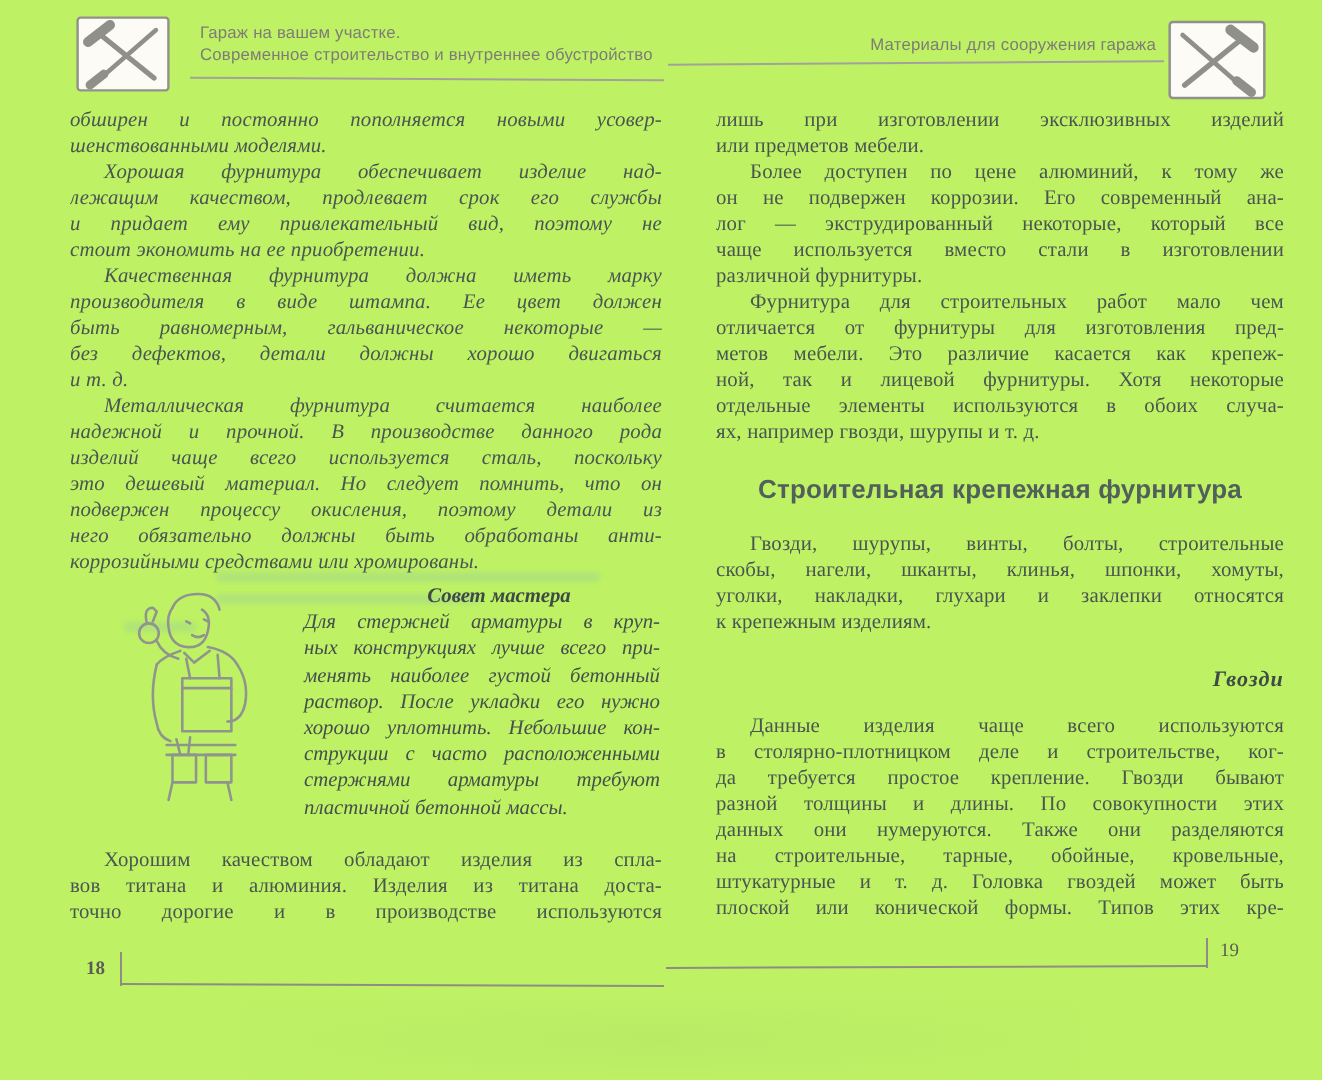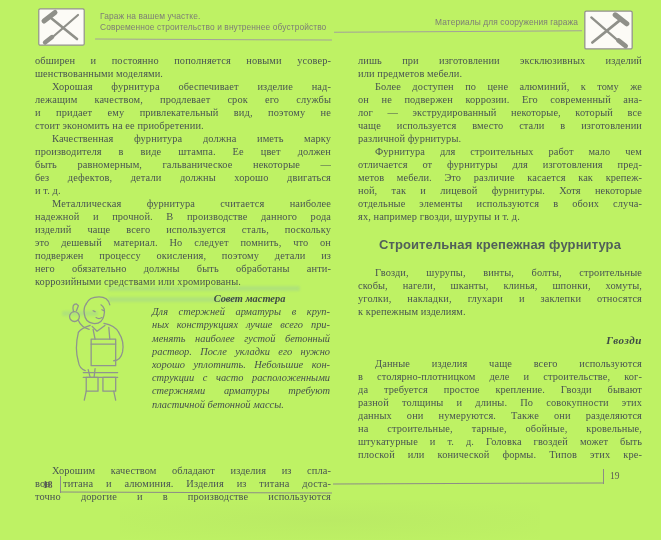--- a/index.html
+++ b/index.html
@@ -74,21 +74,21 @@
         <line x1="13" y1="30.5" x2="40" y2="7" stroke-width="2.2"></line>
         <line x1="7" y1="34.5" x2="14" y2="29" stroke-width="4.4"></line>
       </g>
     </svg>
   </div>
 
   <div class="ghost" style="left:108px;top:286px;width:192px;height:5px;"></div>
   <div class="ghost" style="left:108px;top:297px;width:132px;height:5px;"></div>
   <div class="ghost" style="left:62px;top:311px;width:36px;height:5px;"></div>
 
-  <div class="col" style="left:35px;top:54px;width:296px;height:236px;">
+  <div class="col" style="left:35px;top:54px;width:296px;height:236px;font-style:italic;">
       <div class="para">
         <div class="tline">обширен и постоянно пополняется новыми усовер-</div>
         <div class="tline end">шенствованными моделями.</div>
       </div>
       <div class="para indent">
         <div class="tline">Хорошая фурнитура обеспечивает изделие над-</div>
         <div class="tline">лежащим качеством, продлевает срок его службы</div>
         <div class="tline">и придает ему привлекательный вид, поэтому не</div>
         <div class="tline end">стоит экономить на ее приобретении.</div>
       </div>
@@ -143,21 +143,21 @@
           <div class="tline">менять наиболее густой бетонный</div>
           <div class="tline">раствор. После укладки его нужно</div>
           <div class="tline">хорошо уплотнить. Небольшие кон-</div>
           <div class="tline">струкции с часто расположенными</div>
           <div class="tline">стержнями арматуры требуют</div>
           <div class="tline end">пластичной бетонной массы.</div>
         </div>
       </div>
   </div>
 
-  <div class="col" style="left:35px;top:424px;width:296px;height:42px;margin-top:40px;">
+  <div class="col" style="left:35px;top:424px;width:296px;height:42px;">
       <div class="para indent">
         <div class="tline">Хорошим качеством обладают изделия из спла-</div>
         <div class="tline">вов титана и алюминия. Изделия из титана доста-</div>
         <div class="tline">точно дорогие и в производстве используются</div>
       </div>
     </div>
 
   <div class="pg-num" style="left:43px;top:480px;font-weight:bold;">18</div>
   <div class="rule" style="left:60px;top:476px;width:1px;height:17px;"></div>
   <div class="rule" style="left:60px;top:492px;width:272px;height:1px;transform:rotate(0.2deg);"></div>

